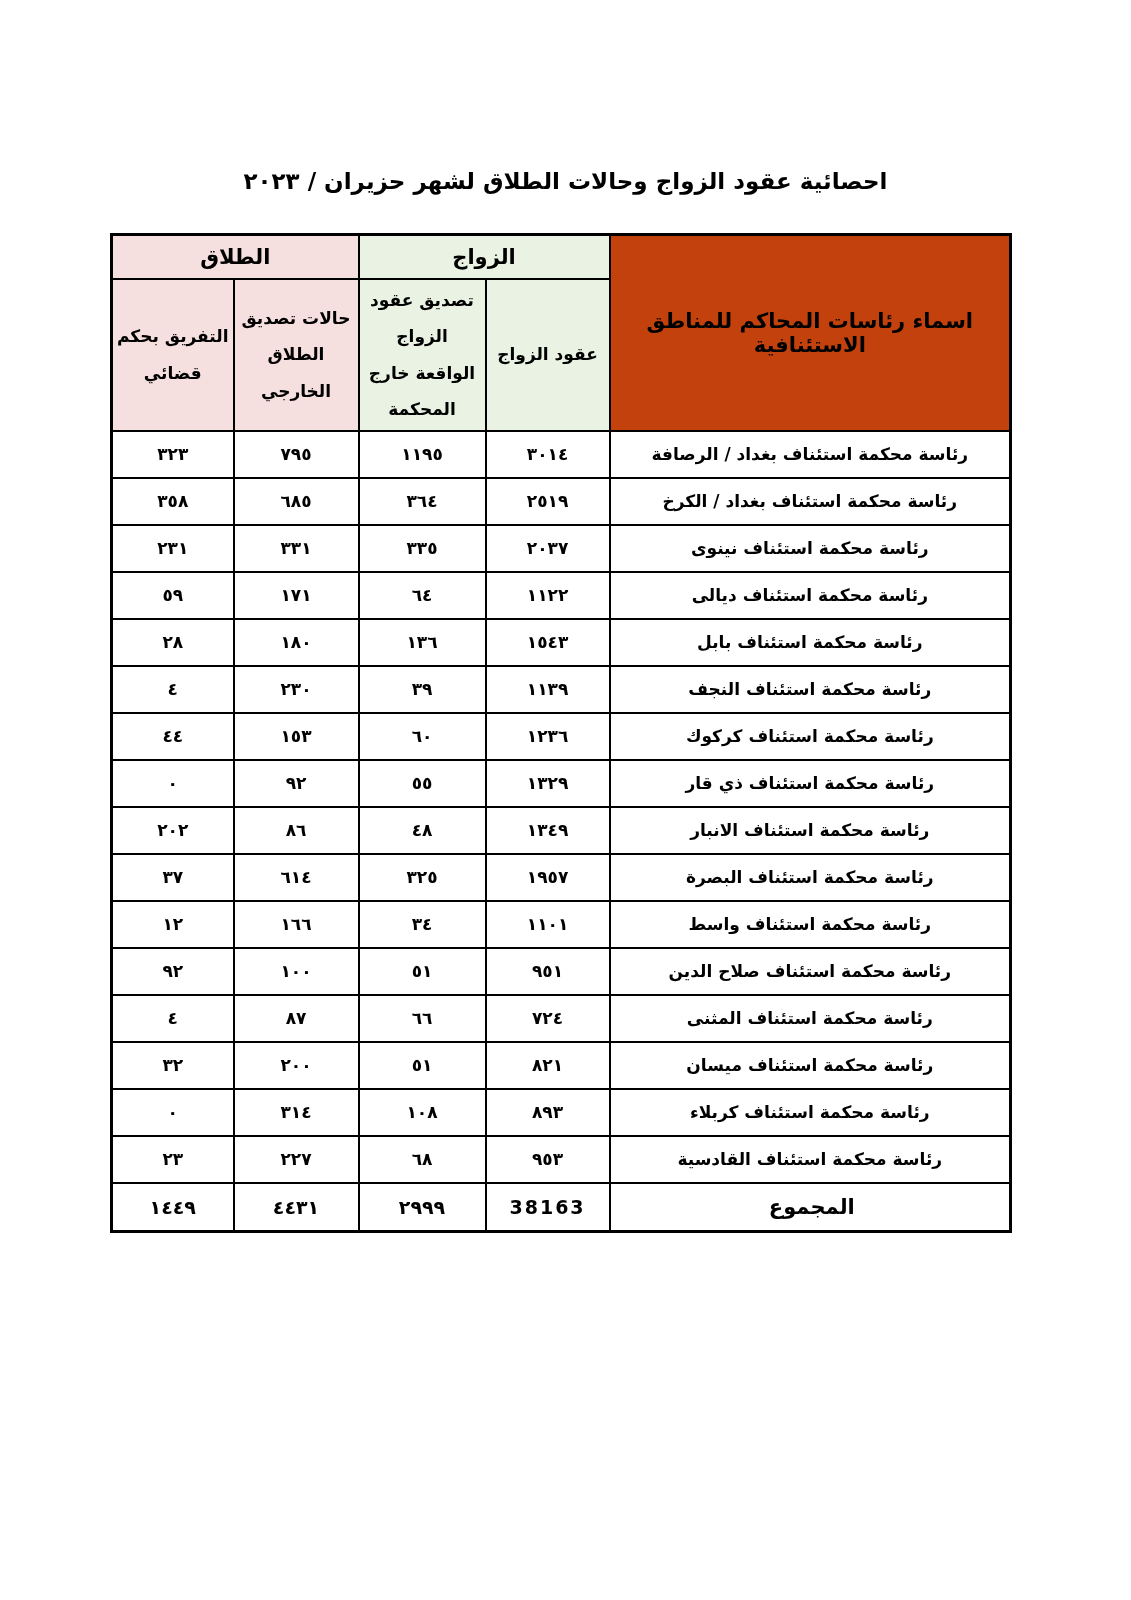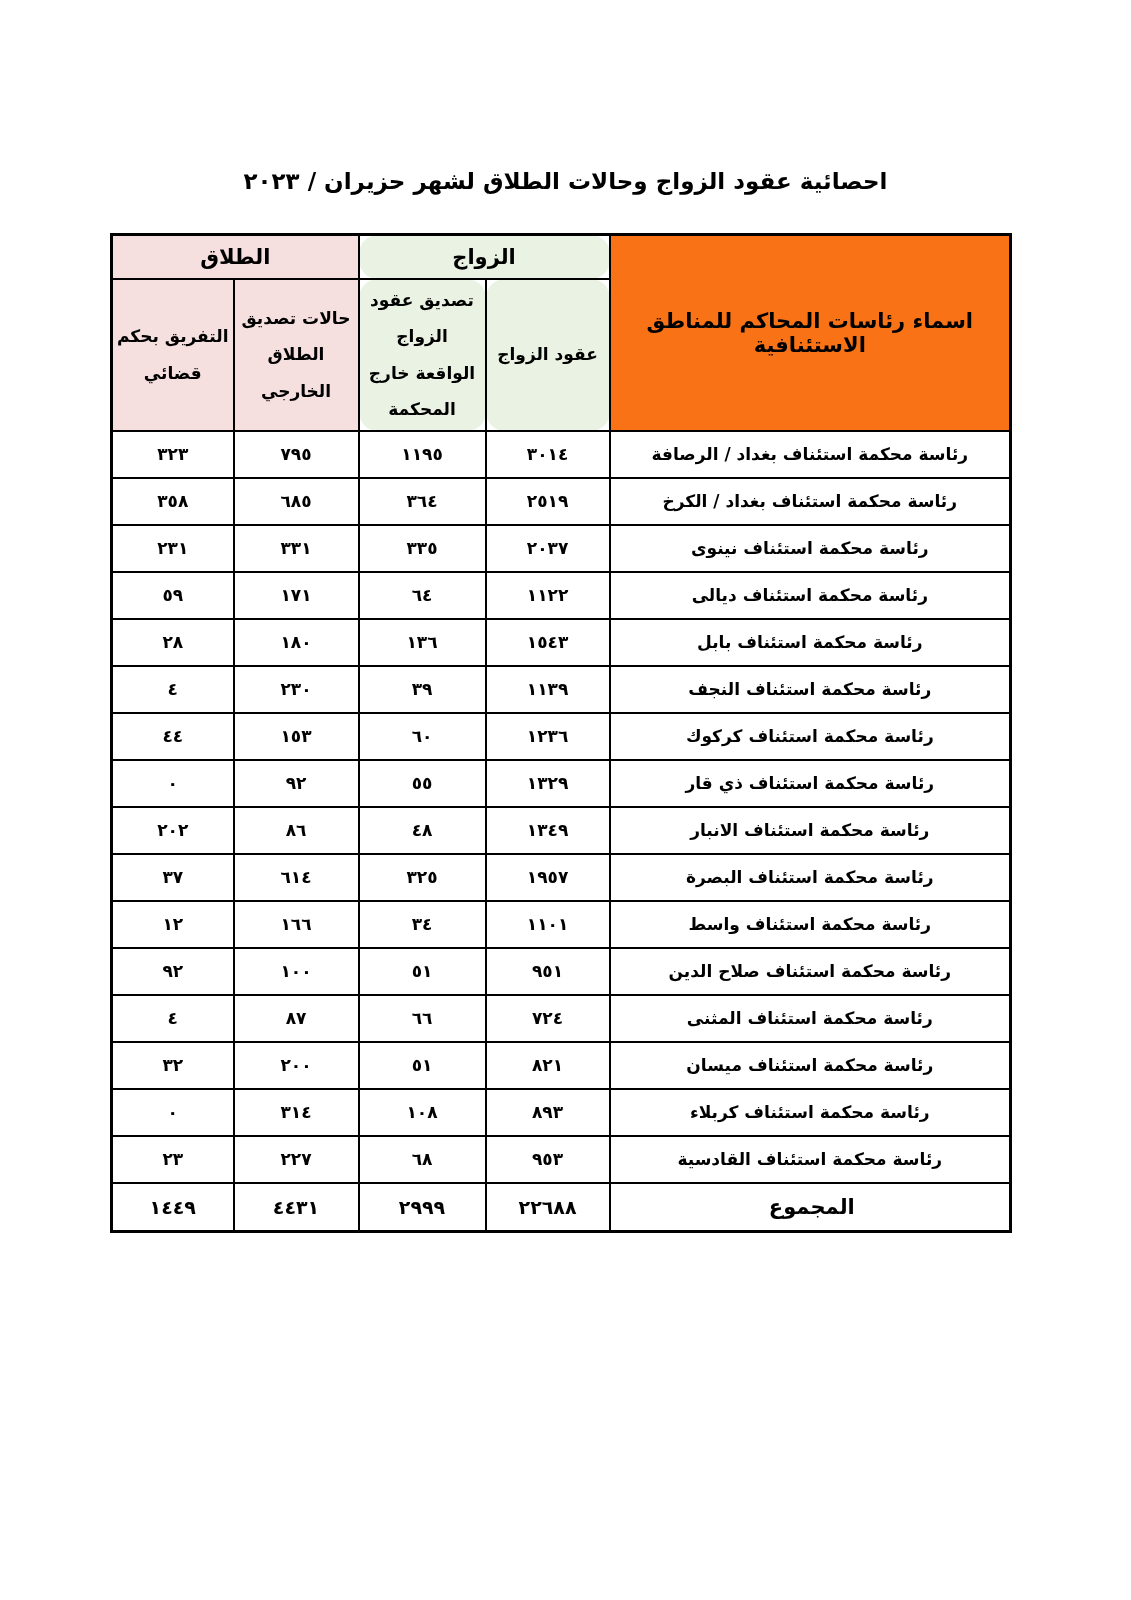--- a/index.html
+++ b/index.html
@@ -53,23 +53,23 @@
   }
   .col-names{ width:401px; }
   .col-mc{ width:124px; }
   .col-mo{ width:127px; }
   .col-de{ width:125px; }
   .col-js{ width:122px; }
 
   .group-row th{ height:44px; font-size:21px; }
   .sub-row th{ height:117px; font-size:17px; line-height:2.15;margin-top:10px; }
 
-  .names-header{ background:#f97316; font-size:18px; }
+  .names-header{ background:#c2410c; font-size:18px; }
   .pink-bg{ background:var(--pink); }
-  .green-bg{ background:var(--green);border-radius:19px; }
+  .green-bg{ background:var(--green); }
 
   .data-row td{ height:47px; font-size:17px; }
   .data-row .num-cell{ letter-spacing:1.5px; }
   .data-row .name-cell{ font-size:17px; letter-spacing:0; }
 
   .total-row td{ height:49px;text-align:center; }
   .total-row .name-cell{ font-size:21px;padding-left:8px; }
   .total-row .num-cell{ font-size:19px; letter-spacing:2px; }
 </style>
 </head>
@@ -226,21 +226,21 @@
       <td class="name-cell">رئاسة محكمة استئناف القادسية</td>
       <td class="num-cell">٩٥٣</td>
       <td class="num-cell">٦٨</td>
       <td class="num-cell">٢٢٧</td>
       <td class="num-cell">٢٣</td>
     </tr>
   </tbody>
     <tfoot>
       <tr class="total-row">
         <td class="name-cell">المجموع</td>
-        <td class="num-cell">٢٢٦٨٨</td>
+        <td class="num-cell">38163</td>
         <td class="num-cell">٢٩٩٩</td>
         <td class="num-cell">٤٤٣١</td>
         <td class="num-cell">١٤٤٩</td>
       </tr>
     </tfoot>
   </table>
 
 </div>
 
 </body></html>

